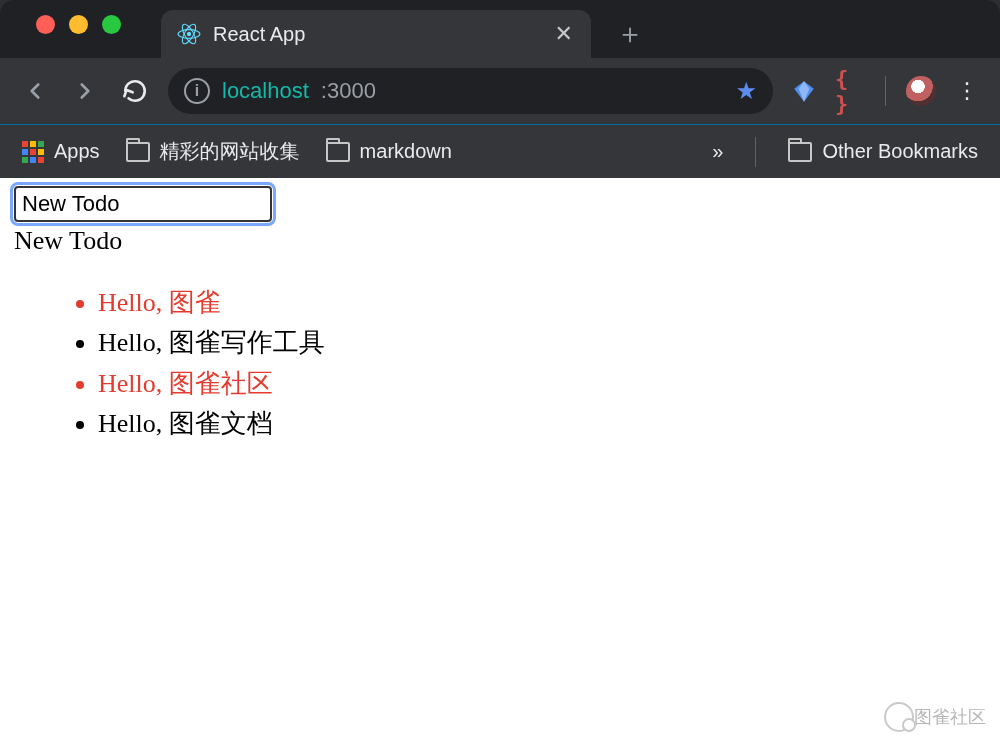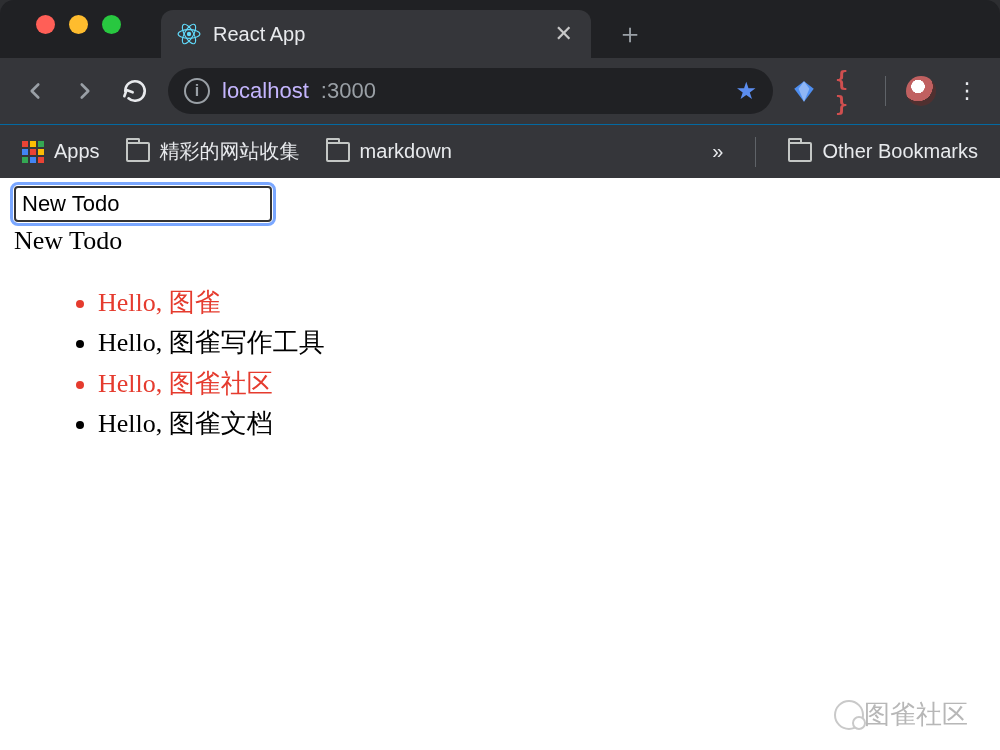--- a/index.html
+++ b/index.html
@@ -88,21 +88,21 @@
     padding: 0 16px;
     gap:12px;
     color:#e8eaed;
     font-size:22px;
   }
   .omnibox .info-icon {
     width:26px;height:26px;border-radius:50%;border:2px solid #9aa0a6;
     display:flex;align-items:center;justify-content:center;
     color:#9aa0a6;font-size:16px;font-weight:600;
   }
-  .omnibox .host { color:#c4b5fd; }
+  .omnibox .host { color:#14b8a6; }
   .omnibox .port { color:#9aa0a6; }
   .omnibox .spacer { flex:1; }
   .omnibox .star { color:#5b8df0; font-size:24px; }
   .ext-icon {
     width:30px;height:30px;display:flex;align-items:center;justify-content:center;
     font-size:22px;
   }
   .ext-diamond { color:#4f8ff0; }
   .ext-braces { color:#d04f4f; font-weight:bold; font-family: monospace; }
   .divider {
@@ -179,24 +179,24 @@
     line-height: 1.55;
     list-style: disc;
   }
   .todo-list li.done {
     color: #e53b2e;
   }
   .todo-list li.done::marker { color:#e53b2e; }
   
   .watermark {
     position:absolute;
-    right:32px;
+    right:14px;
     bottom:18px;
     display:flex;align-items:center;
-    color:#b7b7b7;font-size:26px;
+    color:#b7b7b7;font-size:18px;
     font-family: -apple-system, sans-serif;
   }
   .watermark .bubble {
     width:30px;height:30px;border-radius:50%;border:2px solid #c9c9c9;
     position:relative;
   }
   .watermark .bubble::after{
     content:"";position:absolute;right:-4px;bottom:-2px;width:10px;height:10px;border-radius:50%;border:2px solid #c9c9c9;background:#fff;
   }
   svg { display:block; }

